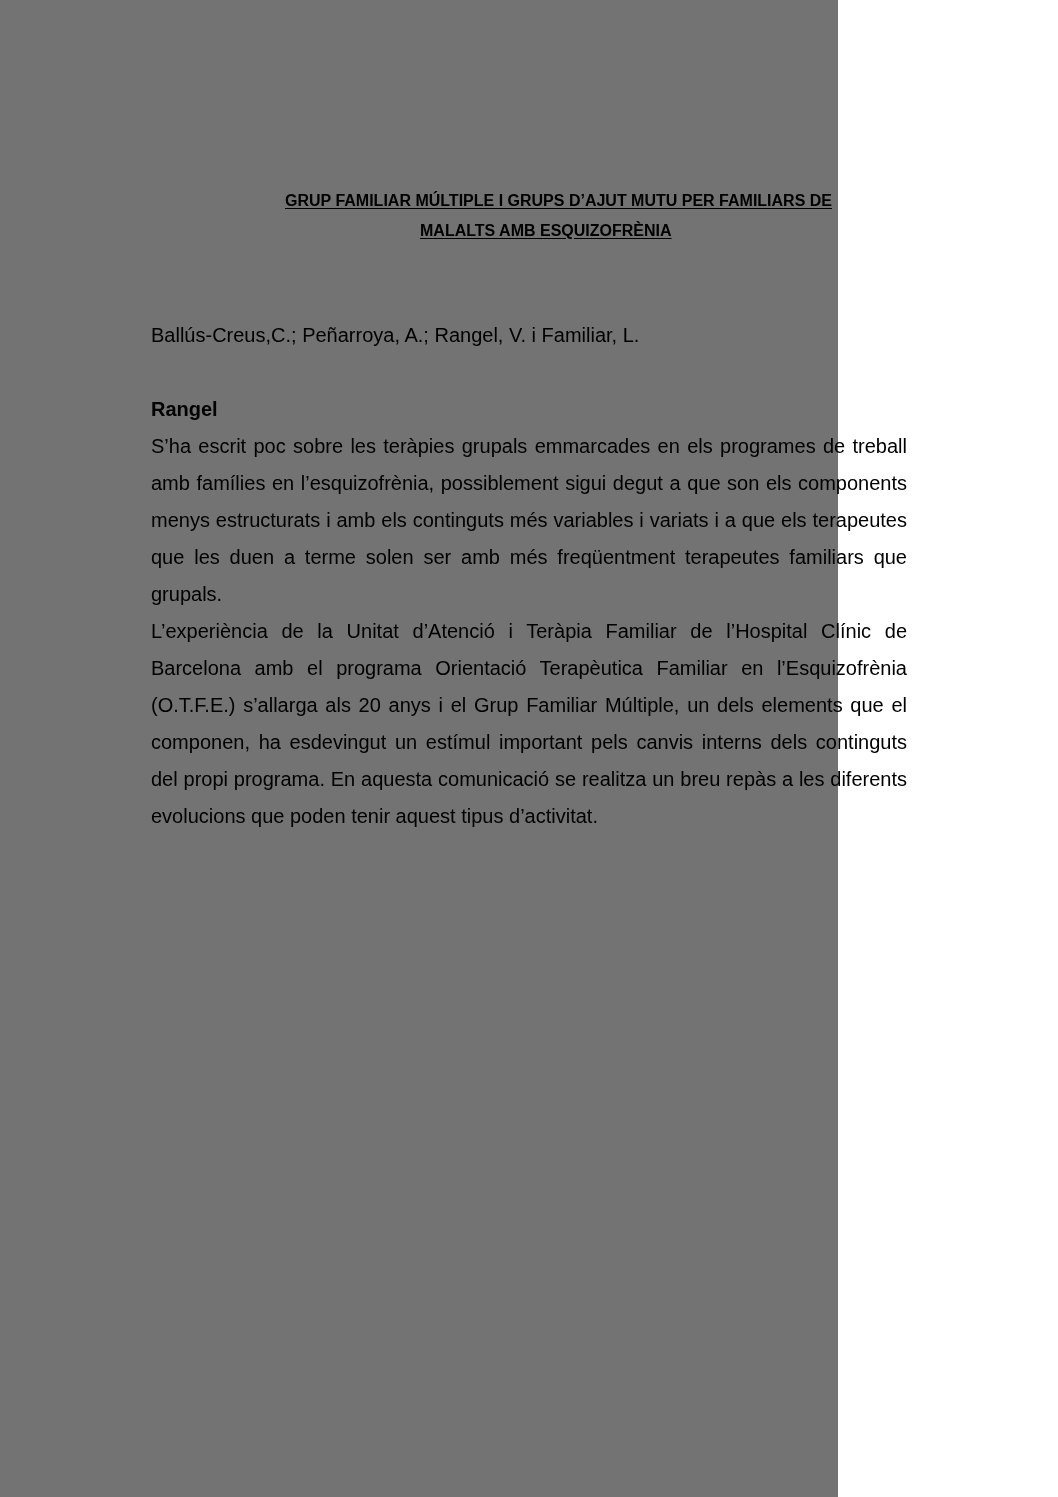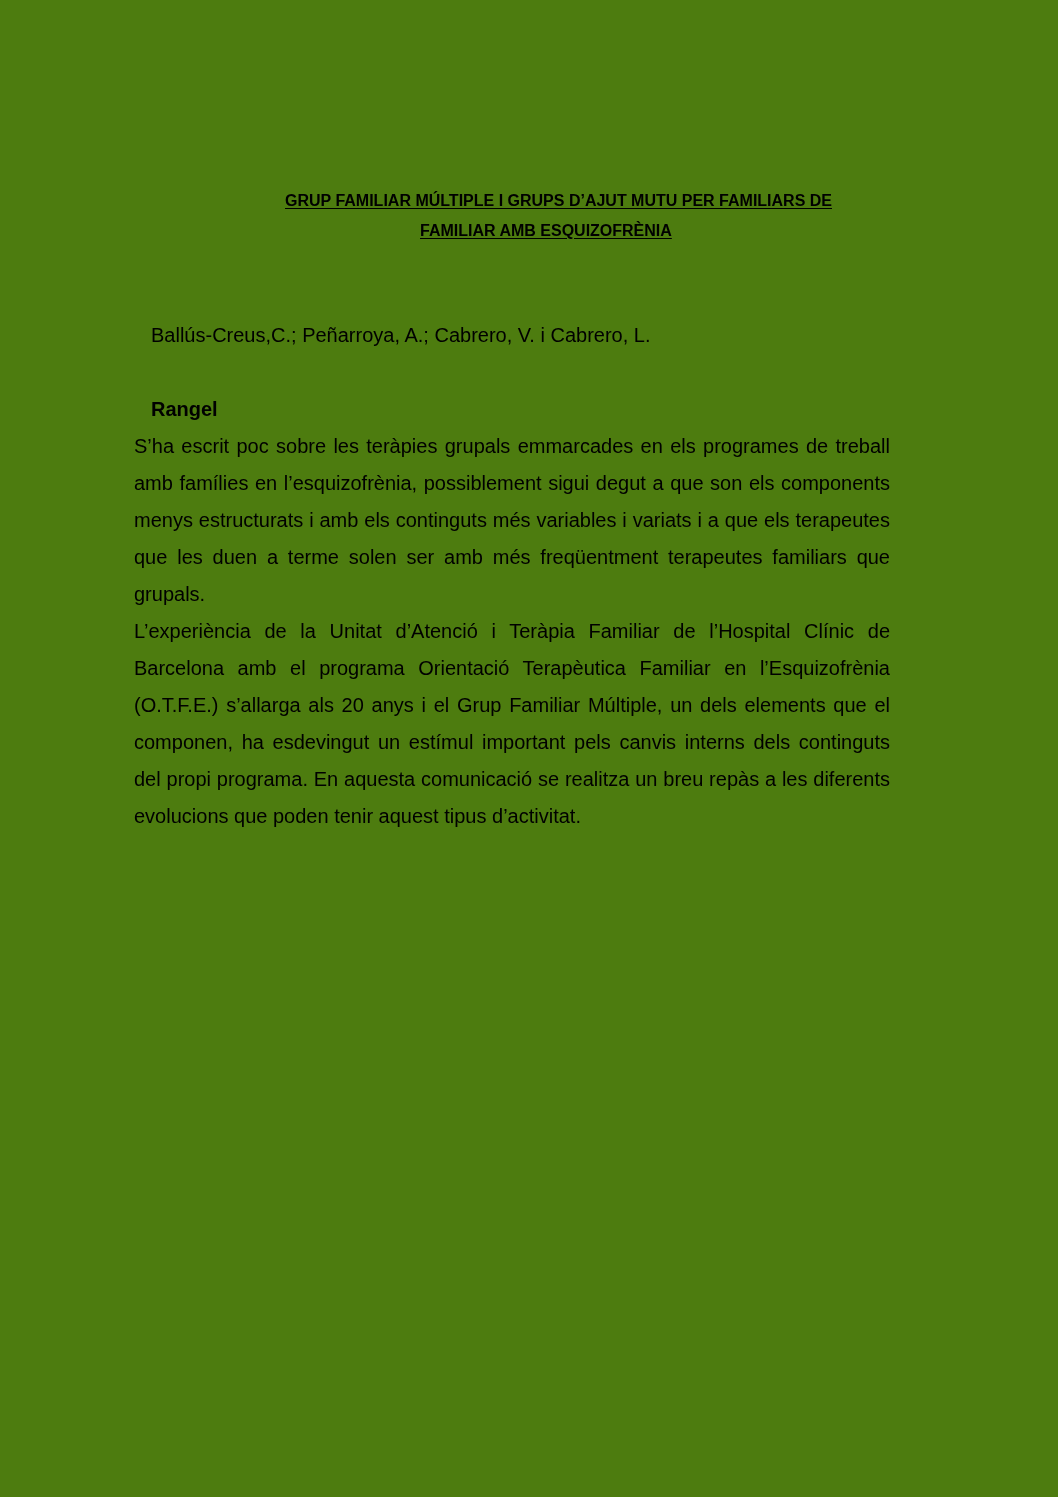--- a/index.html
+++ b/index.html
@@ -11,23 +11,23 @@
       width: 1058px;
       height: 1497px;
       position: relative;
       overflow: hidden;
       font-family: "Liberation Sans", sans-serif;
       color: #000000;
     }
     .page {
       position: absolute;
       left: 0; top: 0;
-      width: 1058px;
+      width: 838px;
       height: 1497px;
-      background: #4d7c0f;
+      background: #737373;
     }
     .title {
       position: absolute;
       left: 150px;
       width: 858px;
       top: 186px;
       text-align: center;
       font-weight: bold;
       font-size: 16px;
       line-height: 30px;
@@ -53,47 +53,47 @@
     .section-heading {
       position: absolute;
       left: 151px;
       top: 395px;
       font-size: 20px;
       font-weight: bold;
       line-height: 28px;
     }
     .body-text {
       position: absolute;
-      left: 134px;
+      left: 151px;
       top: 428px;
       width: 756px;
       font-size: 20px;
       line-height: 37px;
       text-align: justify;
     }
     .body-text p {
       margin: 0;
     }
   </style>
 </head>
 <body>
 
 <div class="page">
 
   <div class="title">
     <div class="title-line" style="text-align:right; padding-right:176px;">
       <span>GRUP FAMILIAR MÚLTIPLE I GRUPS D’AJUT MUTU PER FAMILIARS DE</span>
     </div>
     <div class="title-line" style="text-align:left; padding-left:270px;">
-      <span>FAMILIAR AMB ESQUIZOFRÈNIA</span>
+      <span>MALALTS AMB ESQUIZOFRÈNIA</span>
     </div>
   </div>
 
   <div class="authors">
-    <span class="first-author">Ballús-Creus,C.</span><span>; Peñarroya, A.; Cabrero, V. i Cabrero, L.</span>
+    <span class="first-author">Ballús-Creus,C.</span><span>; Peñarroya, A.; Rangel, V. i Familiar, L.</span>
   </div>
 
   <div class="section-heading">Rangel</div>
 
   <div class="body-text">
     <p>S’ha escrit poc sobre les teràpies grupals emmarcades en els programes de treball amb famílies en l’esquizofrènia, possiblement sigui degut a que son els components menys estructurats i amb els continguts més variables i variats i a que els terapeutes que les duen a terme solen ser amb més freqüentment terapeutes familiars que grupals.</p>
     <p>L’experiència de la Unitat d’Atenció i Teràpia Familiar de l’Hospital Clínic de Barcelona amb el programa Orientació Terapèutica Familiar en l’Esquizofrènia (O.T.F.E.) s’allarga als 20 anys i el Grup Familiar Múltiple, un dels elements que el componen, ha esdevingut un estímul important pels canvis interns dels continguts del propi programa. En aquesta comunicació se realitza un breu repàs a les diferents evolucions que poden tenir aquest tipus d’activitat.</p>
   </div>
 
 </div>

